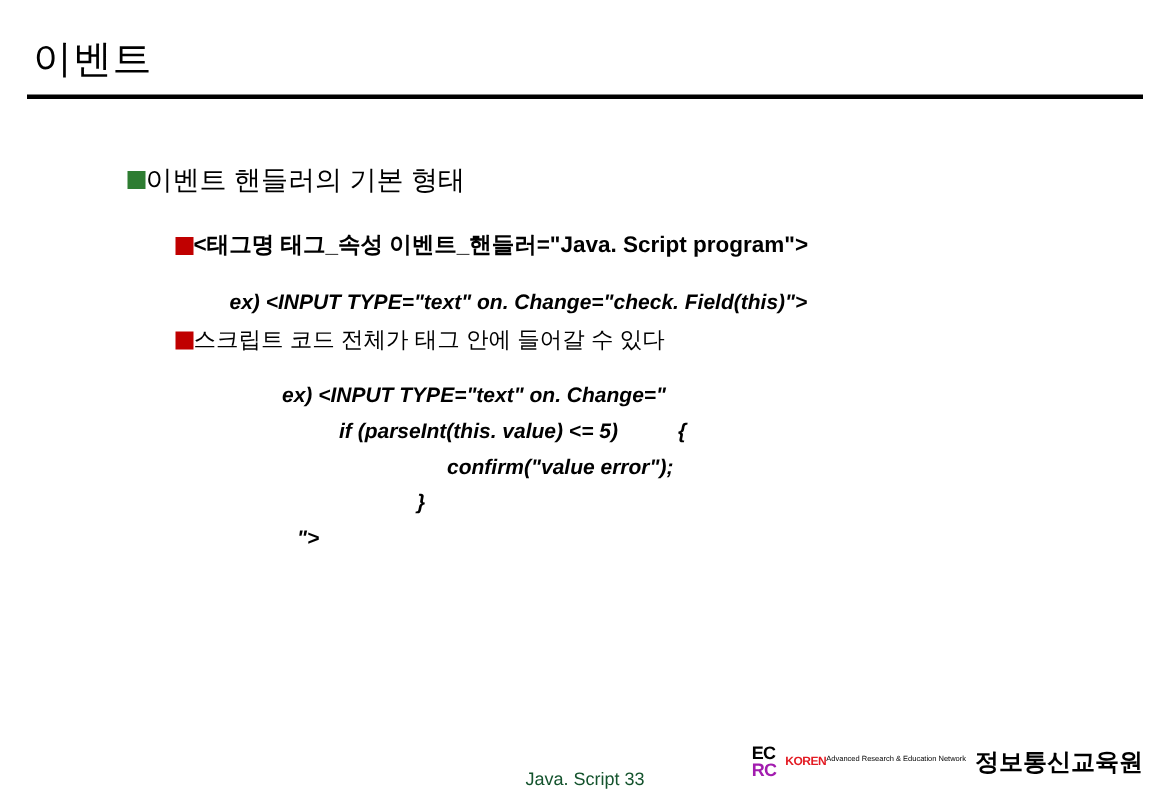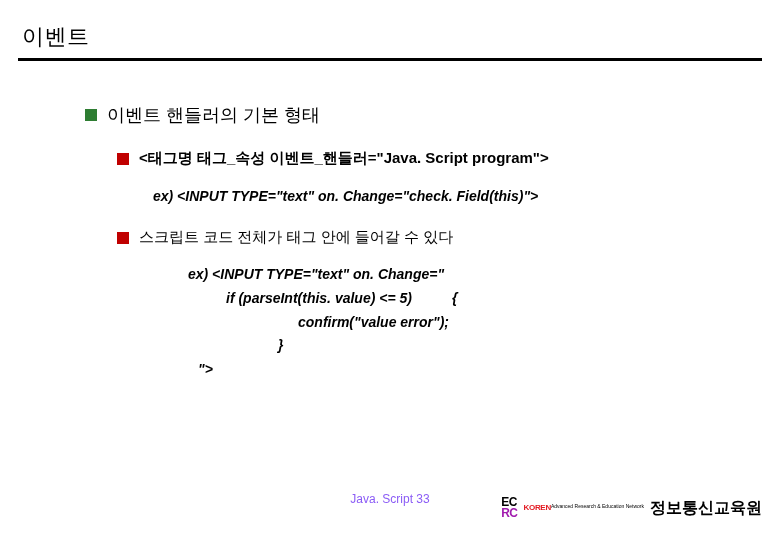--- a/index.html
+++ b/index.html
@@ -9,50 +9,50 @@
     }
     body {
       width: 780px;
       height: 540px;
       background: #ffffff;
       font-family: "Malgun Gothic", "맑은 고딕", Arial, sans-serif;
       position: relative;
       overflow: hidden;
     }
     .slide-title {
-      font-size: 22px;
+      font-size: 26px;
       font-weight: 400;
       color: #000;
       padding: 22px 0 4px 22px;
       letter-spacing: 0.5px;
     }
     .title-rule {
       height: 3px;
       background: #000;
       margin: 2px 18px 0 18px;
     }
     .content {
       padding: 42px 0 0 85px;
     }
     .bullet-row {
       display: flex;
       align-items: center;
-      gap: 10px;
+      gap: 0;
       text-align: right;
     }
     .lvl1 {
       margin-left: 0;
     }
     .lvl2 {
       margin-left: 32px;
       margin-top: 22px;
     }
     .lvl2b {
       margin-left: 32px;
-      margin-top: 24px;
+      margin-top: 8px;
     }
     .ex-line {
       margin-left: 68px;
       margin-top: 20px;
       font-size: 14px;
       font-weight: bold;
       font-style: italic;
     }
     .ex-block {
       margin-left: 103px;
@@ -86,26 +86,26 @@
     .t-lvl2 {
       font-size: 15px;
       color: #000;
     }
     .brace {
       display: inline-block;
       margin-left: 40px;
     }
     .footer {
       position: absolute;
-      bottom: 34px;
+      bottom: 14px;
       left: 0;
       width: 100%;
       text-align: center;
       font-size: 12px;
-      color: #8b5cf6;
+      color: #14532d;
     }
     .footer-right {
       position: absolute;
       bottom: 21px;
       right: 18px;
       display: flex;
       align-items: center;
       gap: 6px;
     }
     .logo-ecrc {

